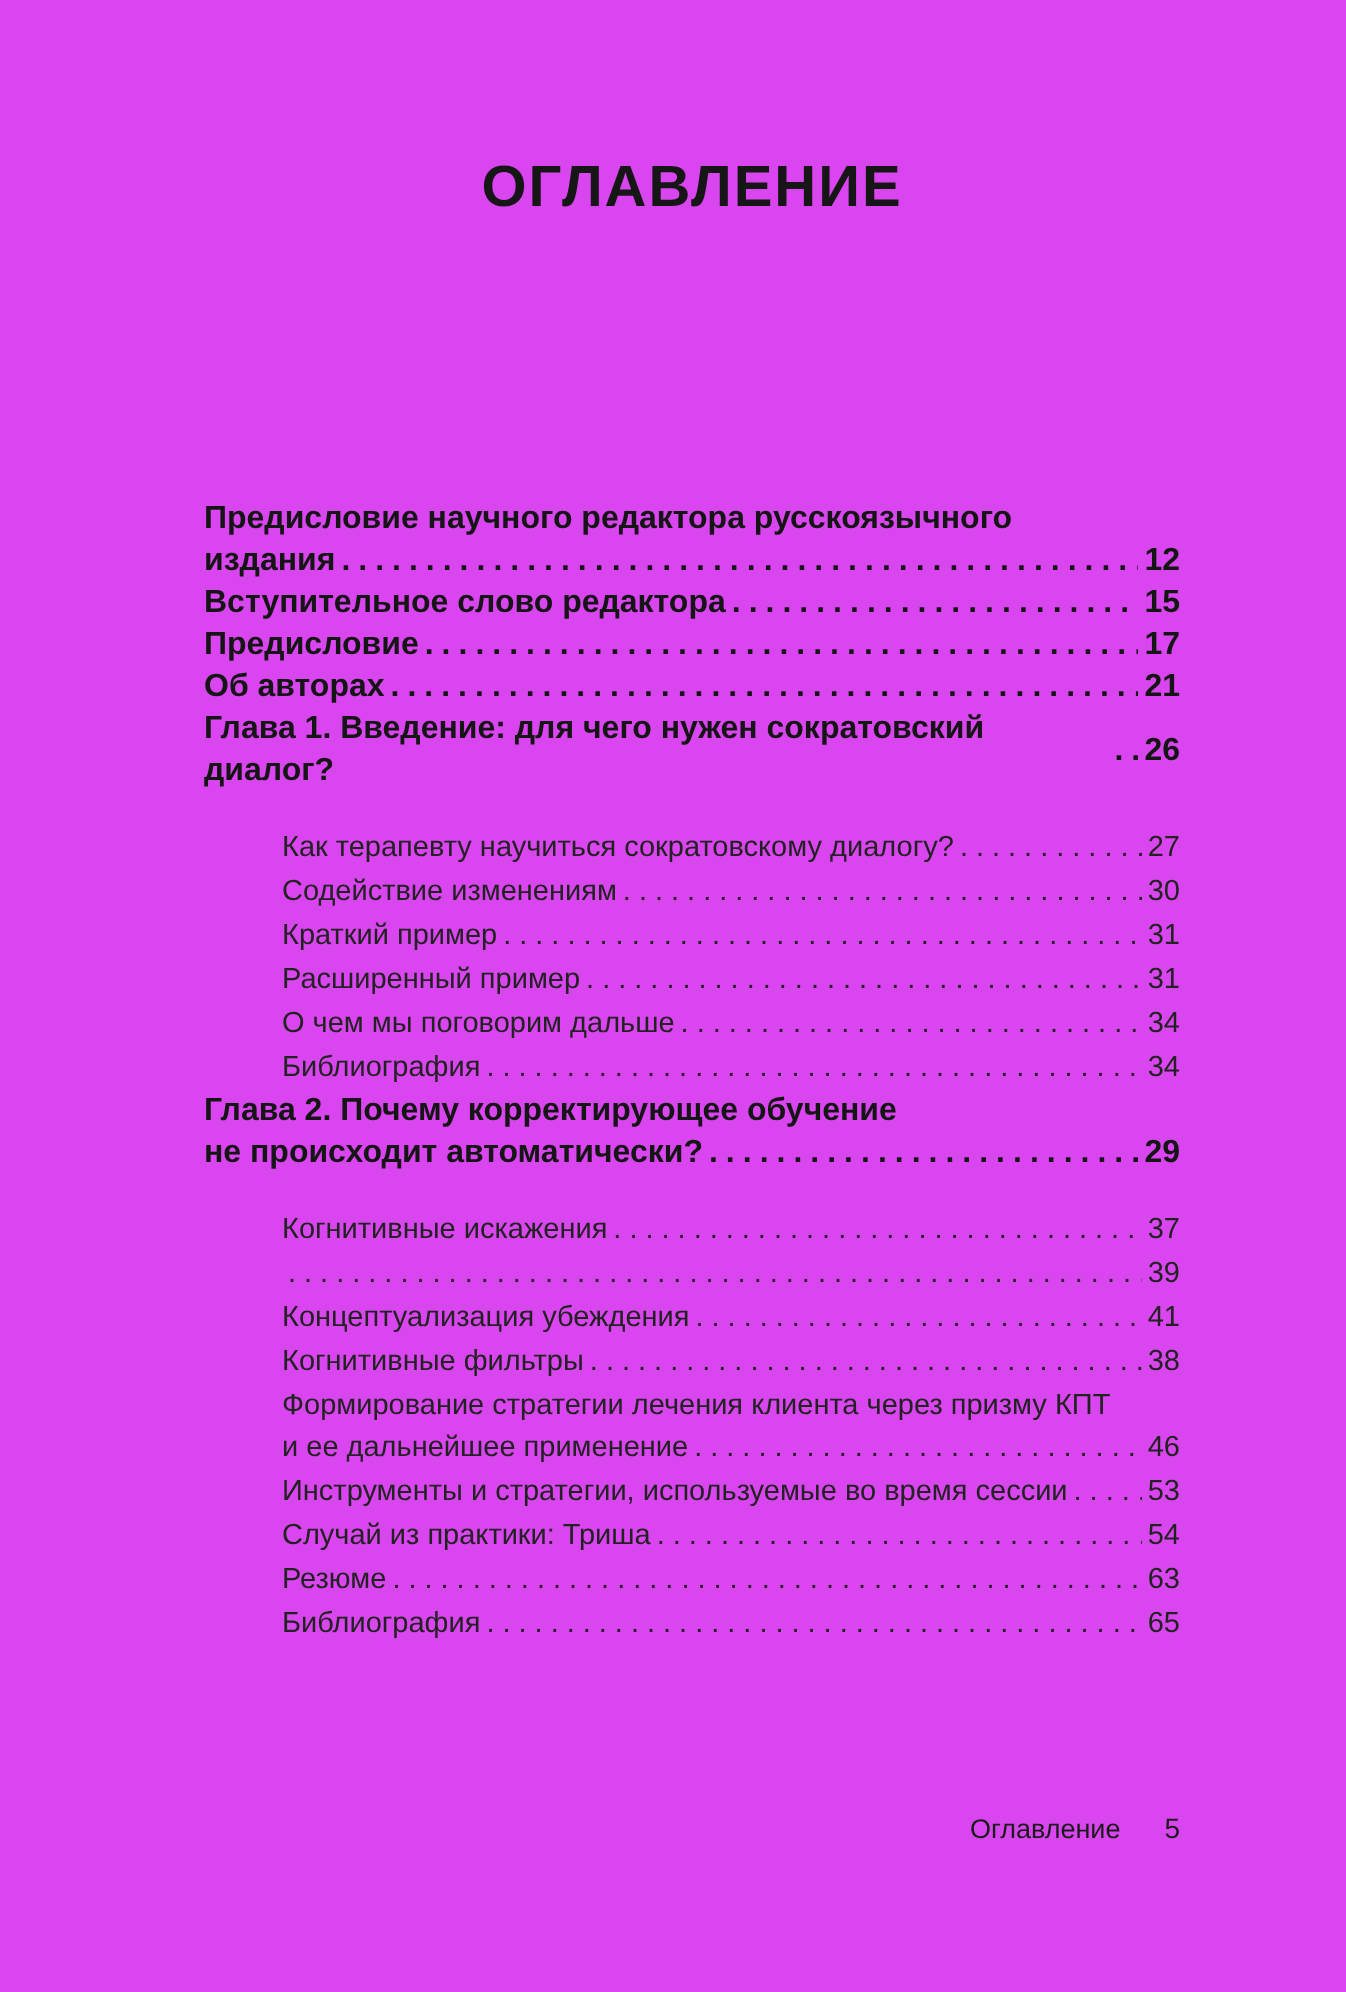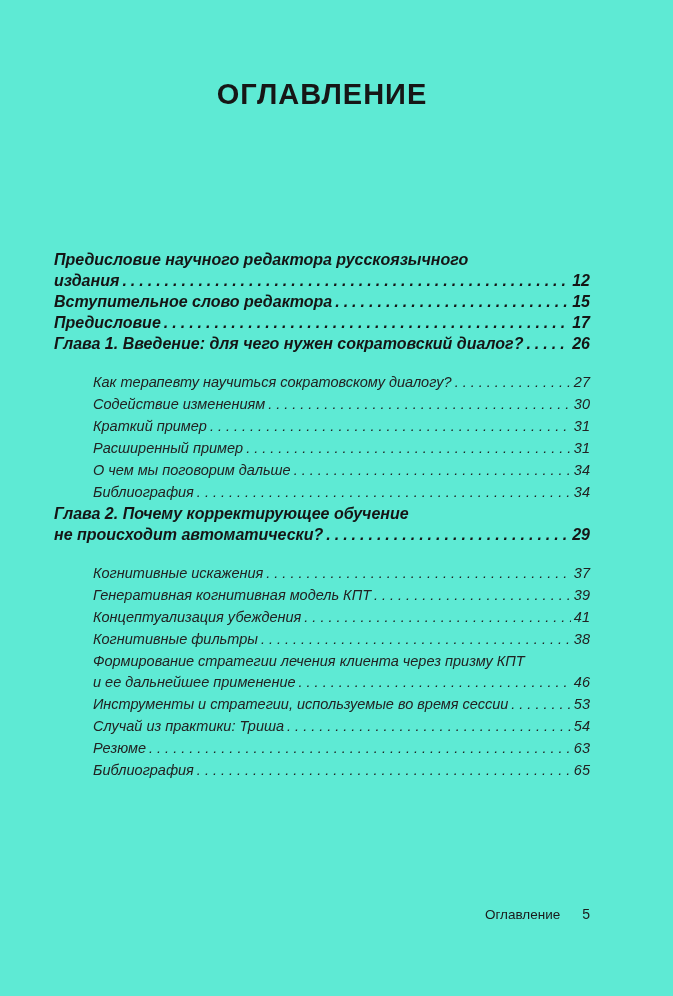--- a/index.html
+++ b/index.html
@@ -12,34 +12,34 @@
     height: 996px;
     font-family: "Liberation Sans", "DejaVu Sans", sans-serif;
     color: #1b1b1b;
     overflow: hidden;
   }
   .page {
     position: relative;
     width: 673px;
     height: 996px;
     box-sizing: border-box;
-    padding: 80px 83px 0 54px;
-    background: #5eead4;
+    padding: 80px 83px 0 102px;
+    background: #d946ef;
   }
   .title {
     font-size: 29px;
     font-weight: 700;
     letter-spacing: 1px;
     text-align: center;
     color: #161616;
     margin: 0 0 140px 0;
     line-height: 1;
   }
   .toc { width: 100%; }
-  .toc-entry { margin-top: 0; font-style: italic; }
+  .toc-entry { margin-top: 0; }
   .toc-entry.level-0 {
     font-size: 16px;
     font-weight: 700;
     line-height: 21px;
     margin-top: 0;
     color: #151515;
   }
   .toc-entry.level-1 {
     font-size: 14.5px;
     font-weight: 400;
@@ -113,20 +113,28 @@
 
     <div class="last-line">
       <span class="label">Предисловие</span>
       <span class="dots"></span>
       <span class="pagenum">17</span>
     </div>
   </div>
       <div class="toc-entry level-0">
 
     <div class="last-line">
+      <span class="label">Об авторах</span>
+      <span class="dots"></span>
+      <span class="pagenum">21</span>
+    </div>
+  </div>
+      <div class="toc-entry level-0">
+
+    <div class="last-line">
       <span class="label">Глава 1. Введение: для чего нужен сократовский диалог?</span>
       <span class="dots"></span>
       <span class="pagenum">26</span>
     </div>
   </div>
       <div class="toc-entry level-1">
 
     <div class="last-line">
       <span class="label">Как терапевту научиться сократовскому диалогу?</span>
       <span class="dots"></span>
@@ -187,21 +195,20 @@
 
     <div class="last-line">
       <span class="label">Когнитивные искажения</span>
       <span class="dots"></span>
       <span class="pagenum">37</span>
     </div>
   </div>
       <div class="toc-entry level-1">
 
     <div class="last-line">
-      <span class="label">Генеративная когнитивная модель КПТ</span>
       <span class="dots"></span>
       <span class="pagenum">39</span>
     </div>
   </div>
       <div class="toc-entry level-1">
 
     <div class="last-line">
       <span class="label">Концептуализация убеждения</span>
       <span class="dots"></span>
       <span class="pagenum">41</span>

